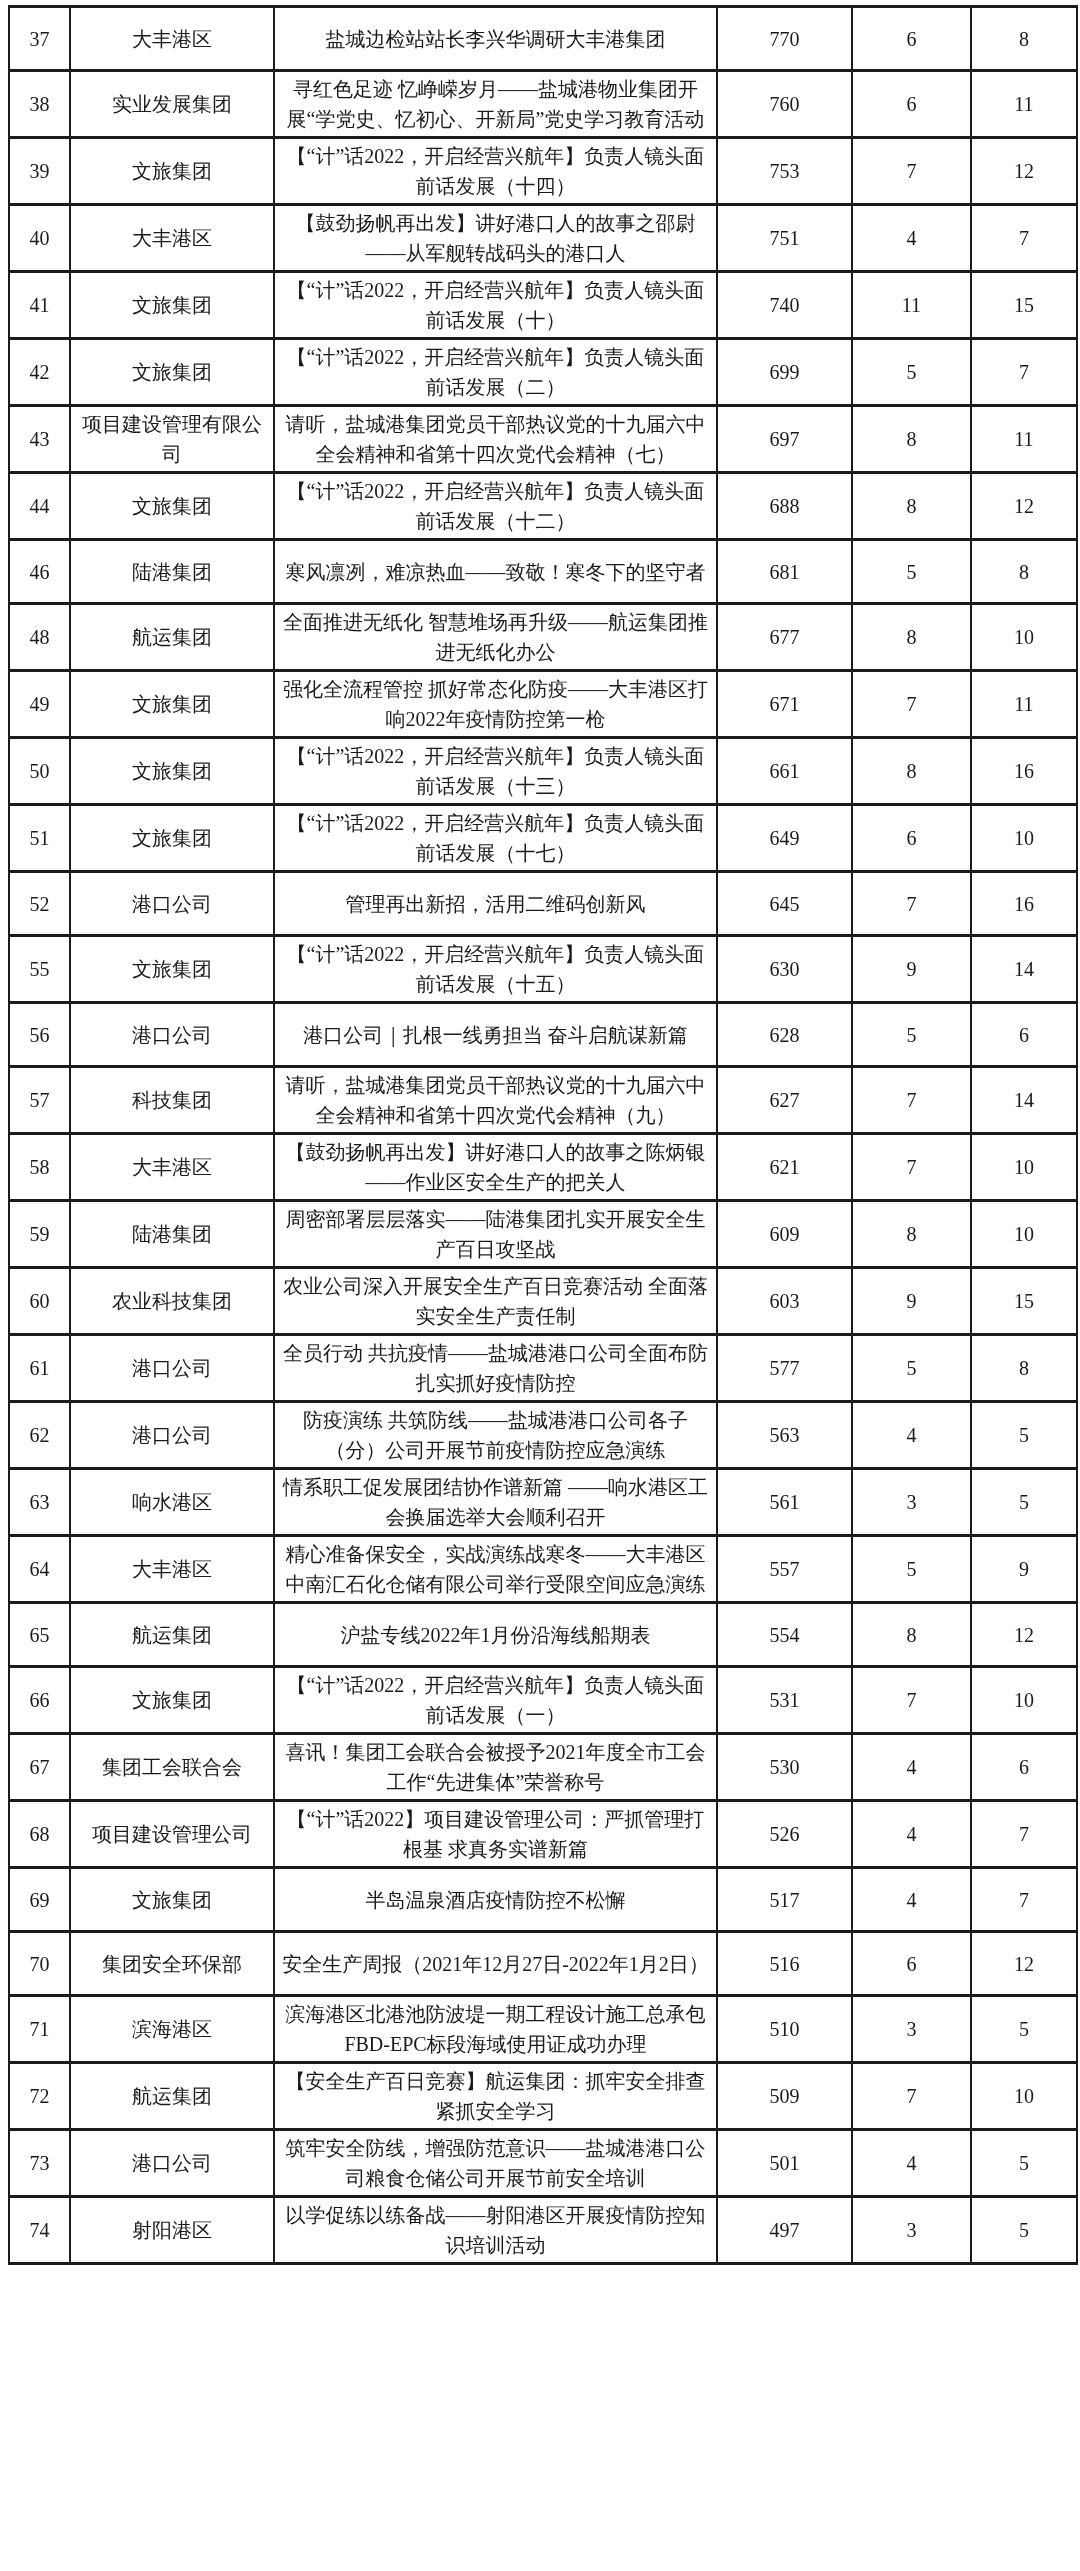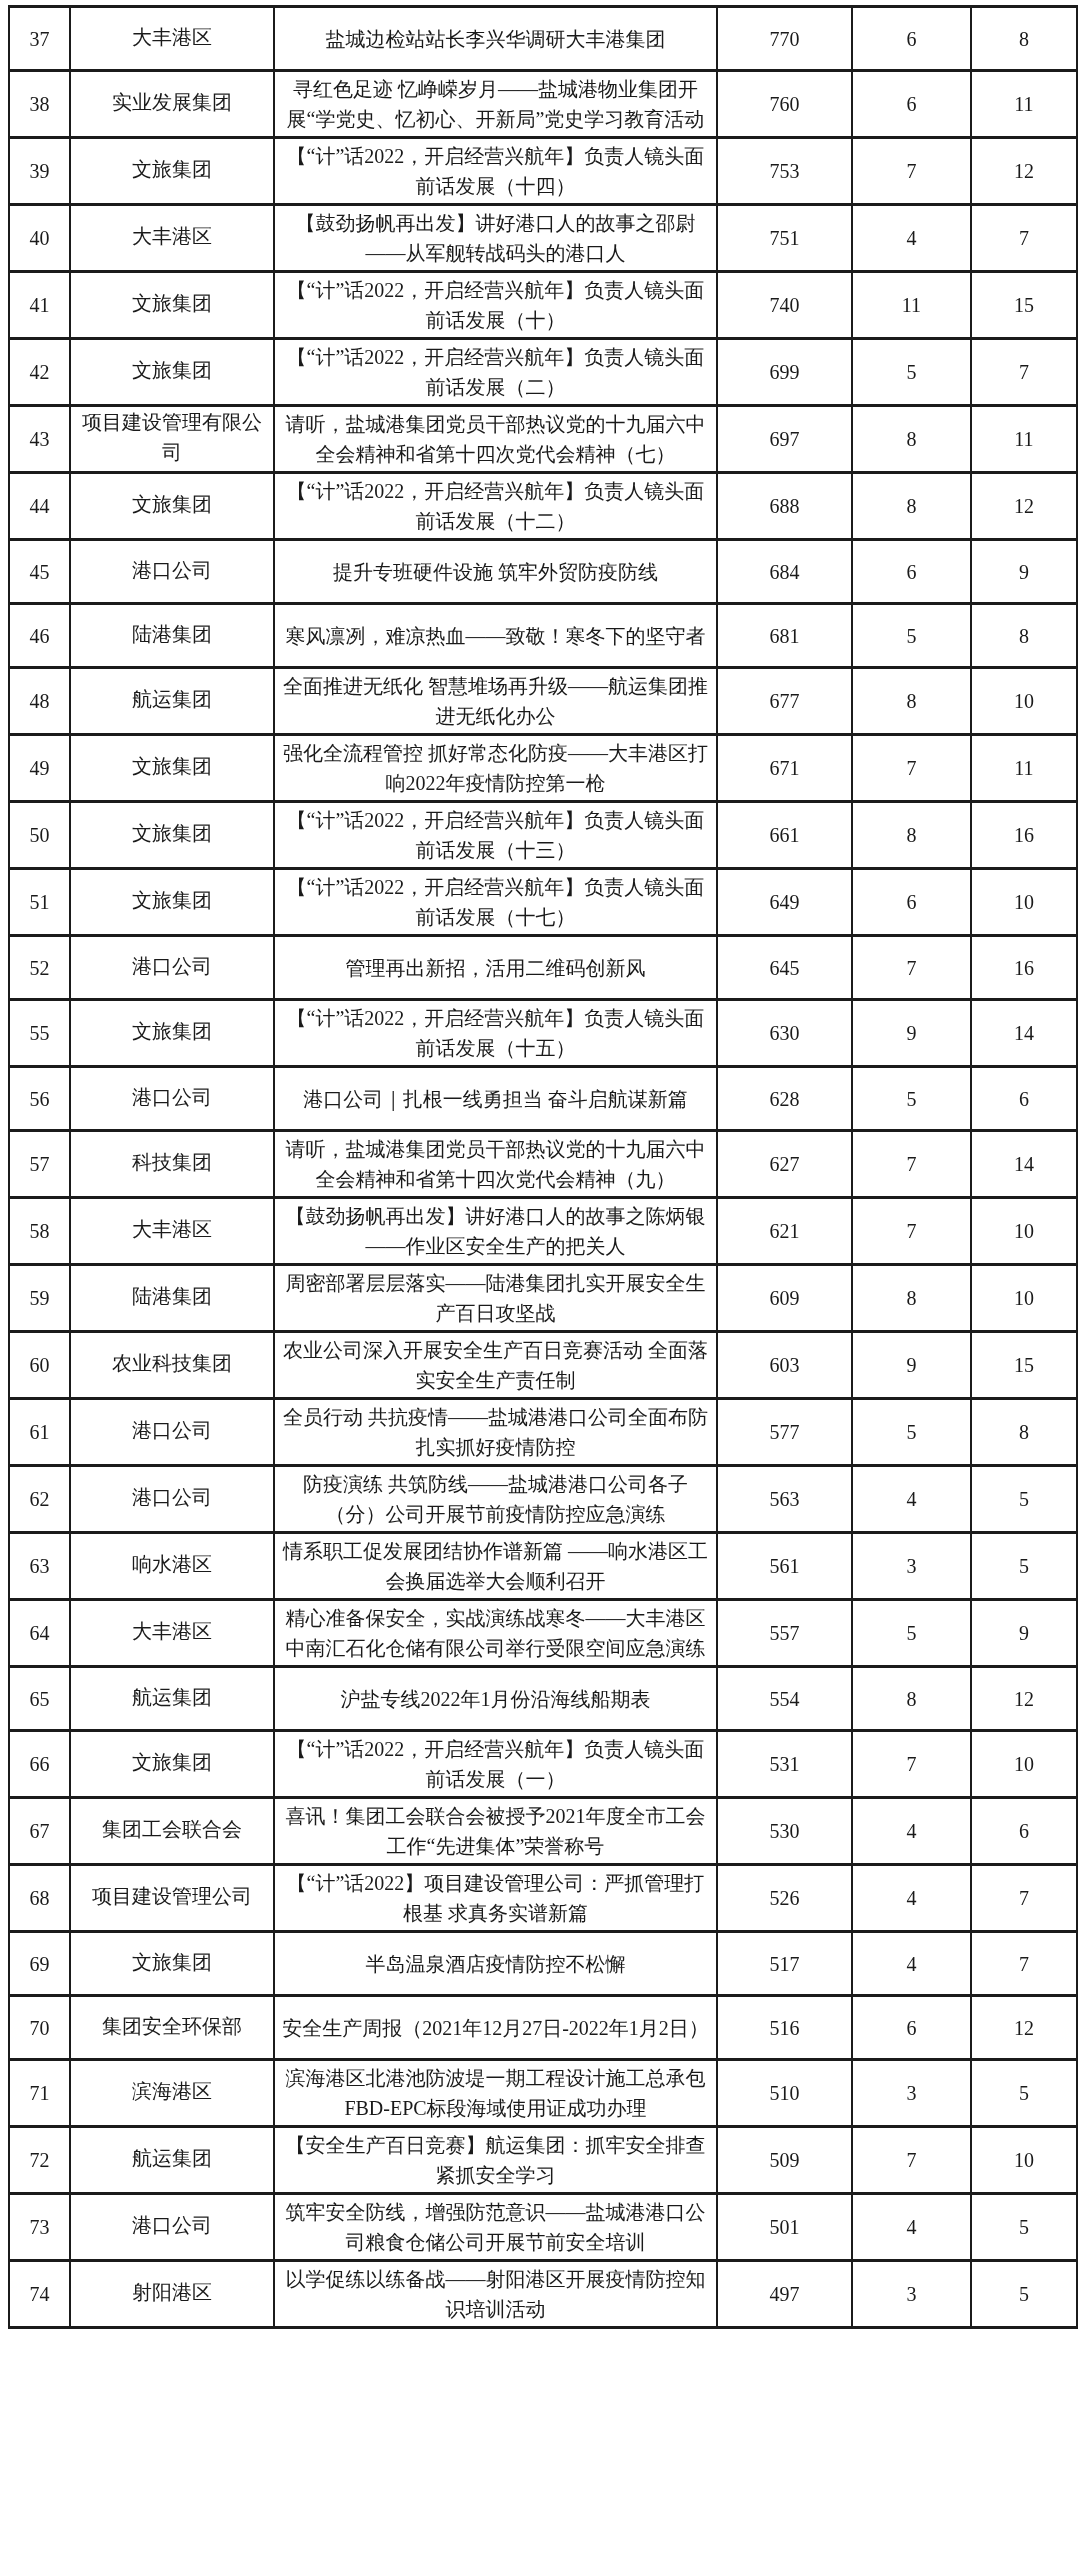--- a/index.html
+++ b/index.html
@@ -29,21 +29,21 @@
     height: 64px;
     padding: 2px 5px;
     text-align: center;
     vertical-align: middle;
     font-size: 20px;
     line-height: 30px;
     word-break: break-all;
     overflow: hidden;
   }
   td.c-rank  { font-size: 20px; }
-  td.c-unit  { font-size: 20px; font-family: Liberation Mono, monospace; }
+  td.c-unit  { font-size: 20px; }
   td.c-title { font-size: 20px; }
   td.c-num   { font-size: 20px; }
 </style>
 </head>
 <body>
 
 <div class="page">
   <table class="rank-table">
     <colgroup>
       <col style="width:61px">
@@ -112,28 +112,20 @@
   </tr>
         <tr>
     <td class="c-rank">44</td>
     <td class="c-unit">文旅集团</td>
     <td class="c-title">【“计”话2022，开启经营兴航年】负责人镜头面前话发展（十二）</td>
     <td class="c-num">688</td>
     <td class="c-num">8</td>
     <td class="c-num">12</td>
   </tr>
         <tr>
-    <td class="c-rank">45</td>
-    <td class="c-unit">港口公司</td>
-    <td class="c-title">提升专班硬件设施 筑牢外贸防疫防线</td>
-    <td class="c-num">684</td>
-    <td class="c-num">6</td>
-    <td class="c-num">9</td>
-  </tr>
-        <tr>
     <td class="c-rank">46</td>
     <td class="c-unit">陆港集团</td>
     <td class="c-title">寒风凛冽，难凉热血——致敬！寒冬下的坚守者</td>
     <td class="c-num">681</td>
     <td class="c-num">5</td>
     <td class="c-num">8</td>
   </tr>
         <tr>
     <td class="c-rank">48</td>
     <td class="c-unit">航运集团</td>

